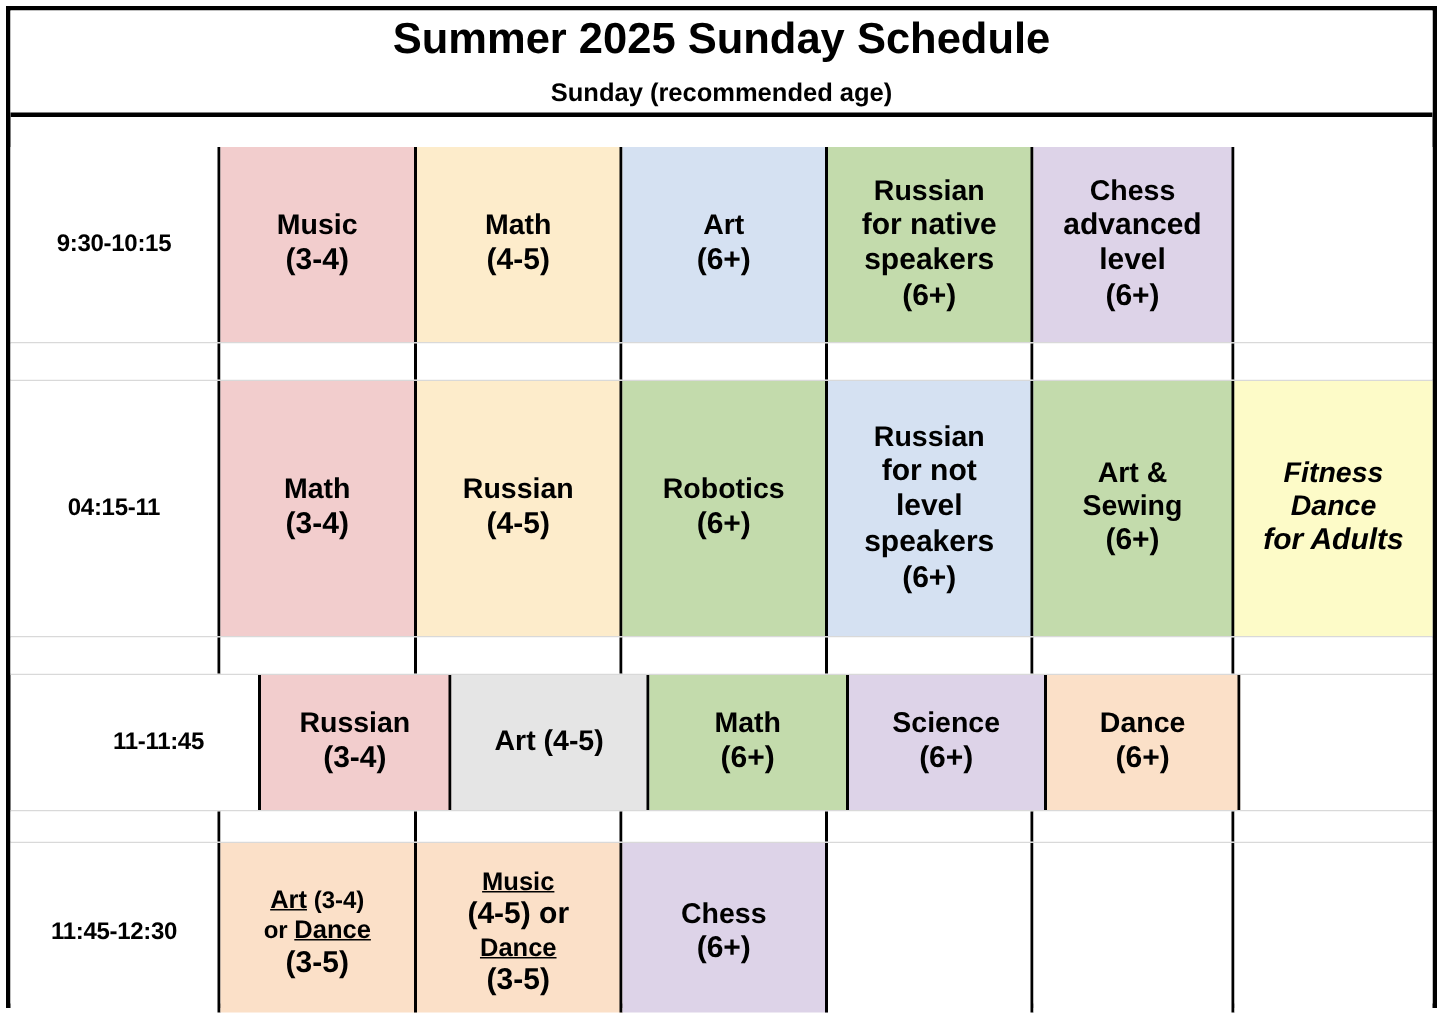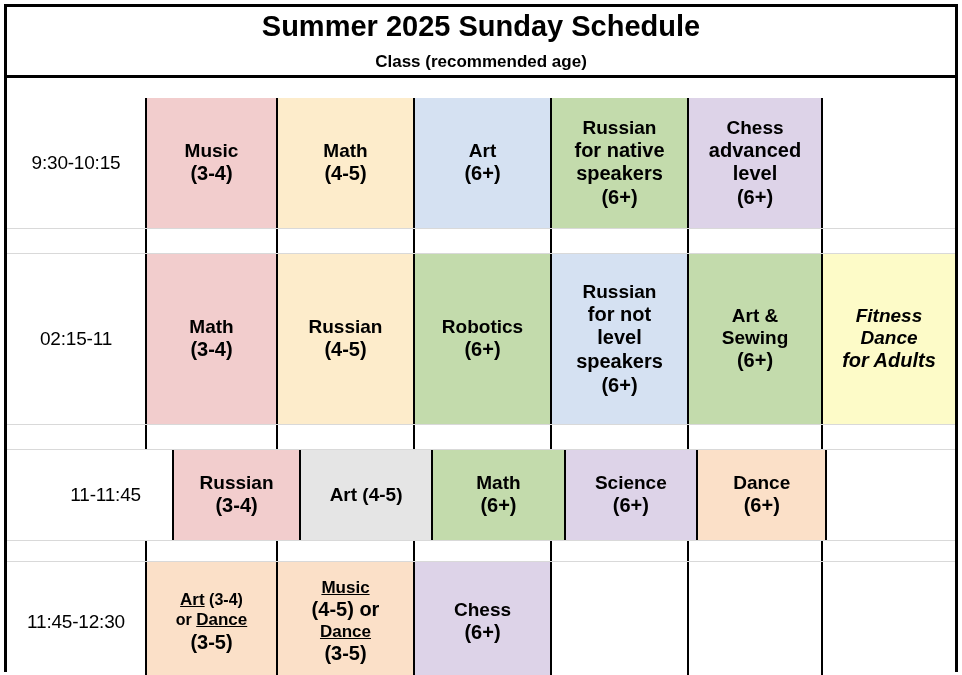--- a/index.html
+++ b/index.html
@@ -95,22 +95,22 @@
     color: #000000;
     overflow: hidden;
     border-right: 2px solid #000000;
     padding: 2px 3px;
   }
   .cell.lastcol { border-right: none; font-style: italic; }
 
   .cell.timecol {
     border-right: 2px solid #000000;
     background: #ffffff;
-    font-size: 19px;
-    font-weight: normal;
+    font-size: 16px;
+    font-weight: bold;
     letter-spacing: -0.2px;
   }
 
   
   .row.spacer .cell {
     background: #ffffff !important;
     height: 100%;
   }
 
   .cname {
@@ -144,21 +144,21 @@
   .c-6     { width: 132px; }
 </style>
 </head>
 <body>
 
 <div class="sheet">
   <div class="frame"></div>
 
   <div class="title-block">
     <div class="title-main">Summer 2025 Sunday Schedule</div>
-    <div class="title-sub">Class (recommended age)</div>
+    <div class="title-sub">Sunday (recommended age)</div>
   </div>
 
   <div class="grid" id="grid">
       <div class="row" style="height: 130px;">
         <div class="cell timecol c-time">9:30-10:15</div>
         <div class="cell c-1" style="background: rgb(242, 205, 205);">
           <div class="cname">Music</div>
           <div class="cage">(3-4)</div>
         </div>
         <div class="cell c-2" style="background: rgb(253, 236, 203);">
@@ -186,21 +186,21 @@
       <div class="row spacer" style="height: 26px;">
         <div class="cell timecol c-time"></div>
         <div class="cell c-1"></div>
         <div class="cell c-2"></div>
         <div class="cell c-3"></div>
         <div class="cell c-4"></div>
         <div class="cell c-5"></div>
         <div class="cell c-6 lastcol"></div>
       </div>
       <div class="row" style="height: 170px;">
-        <div class="cell timecol c-time">02:15-11</div>
+        <div class="cell timecol c-time">04:15-11</div>
         <div class="cell c-1" style="background: rgb(242, 205, 205);">
           <div class="cname">Math</div>
           <div class="cage">(3-4)</div>
         </div>
         <div class="cell c-2" style="background: rgb(253, 236, 203);">
           <div class="cname">Russian</div>
           <div class="cage">(4-5)</div>
         </div>
         <div class="cell c-3" style="background: rgb(195, 219, 172);">
           <div class="cname">Robotics</div>

